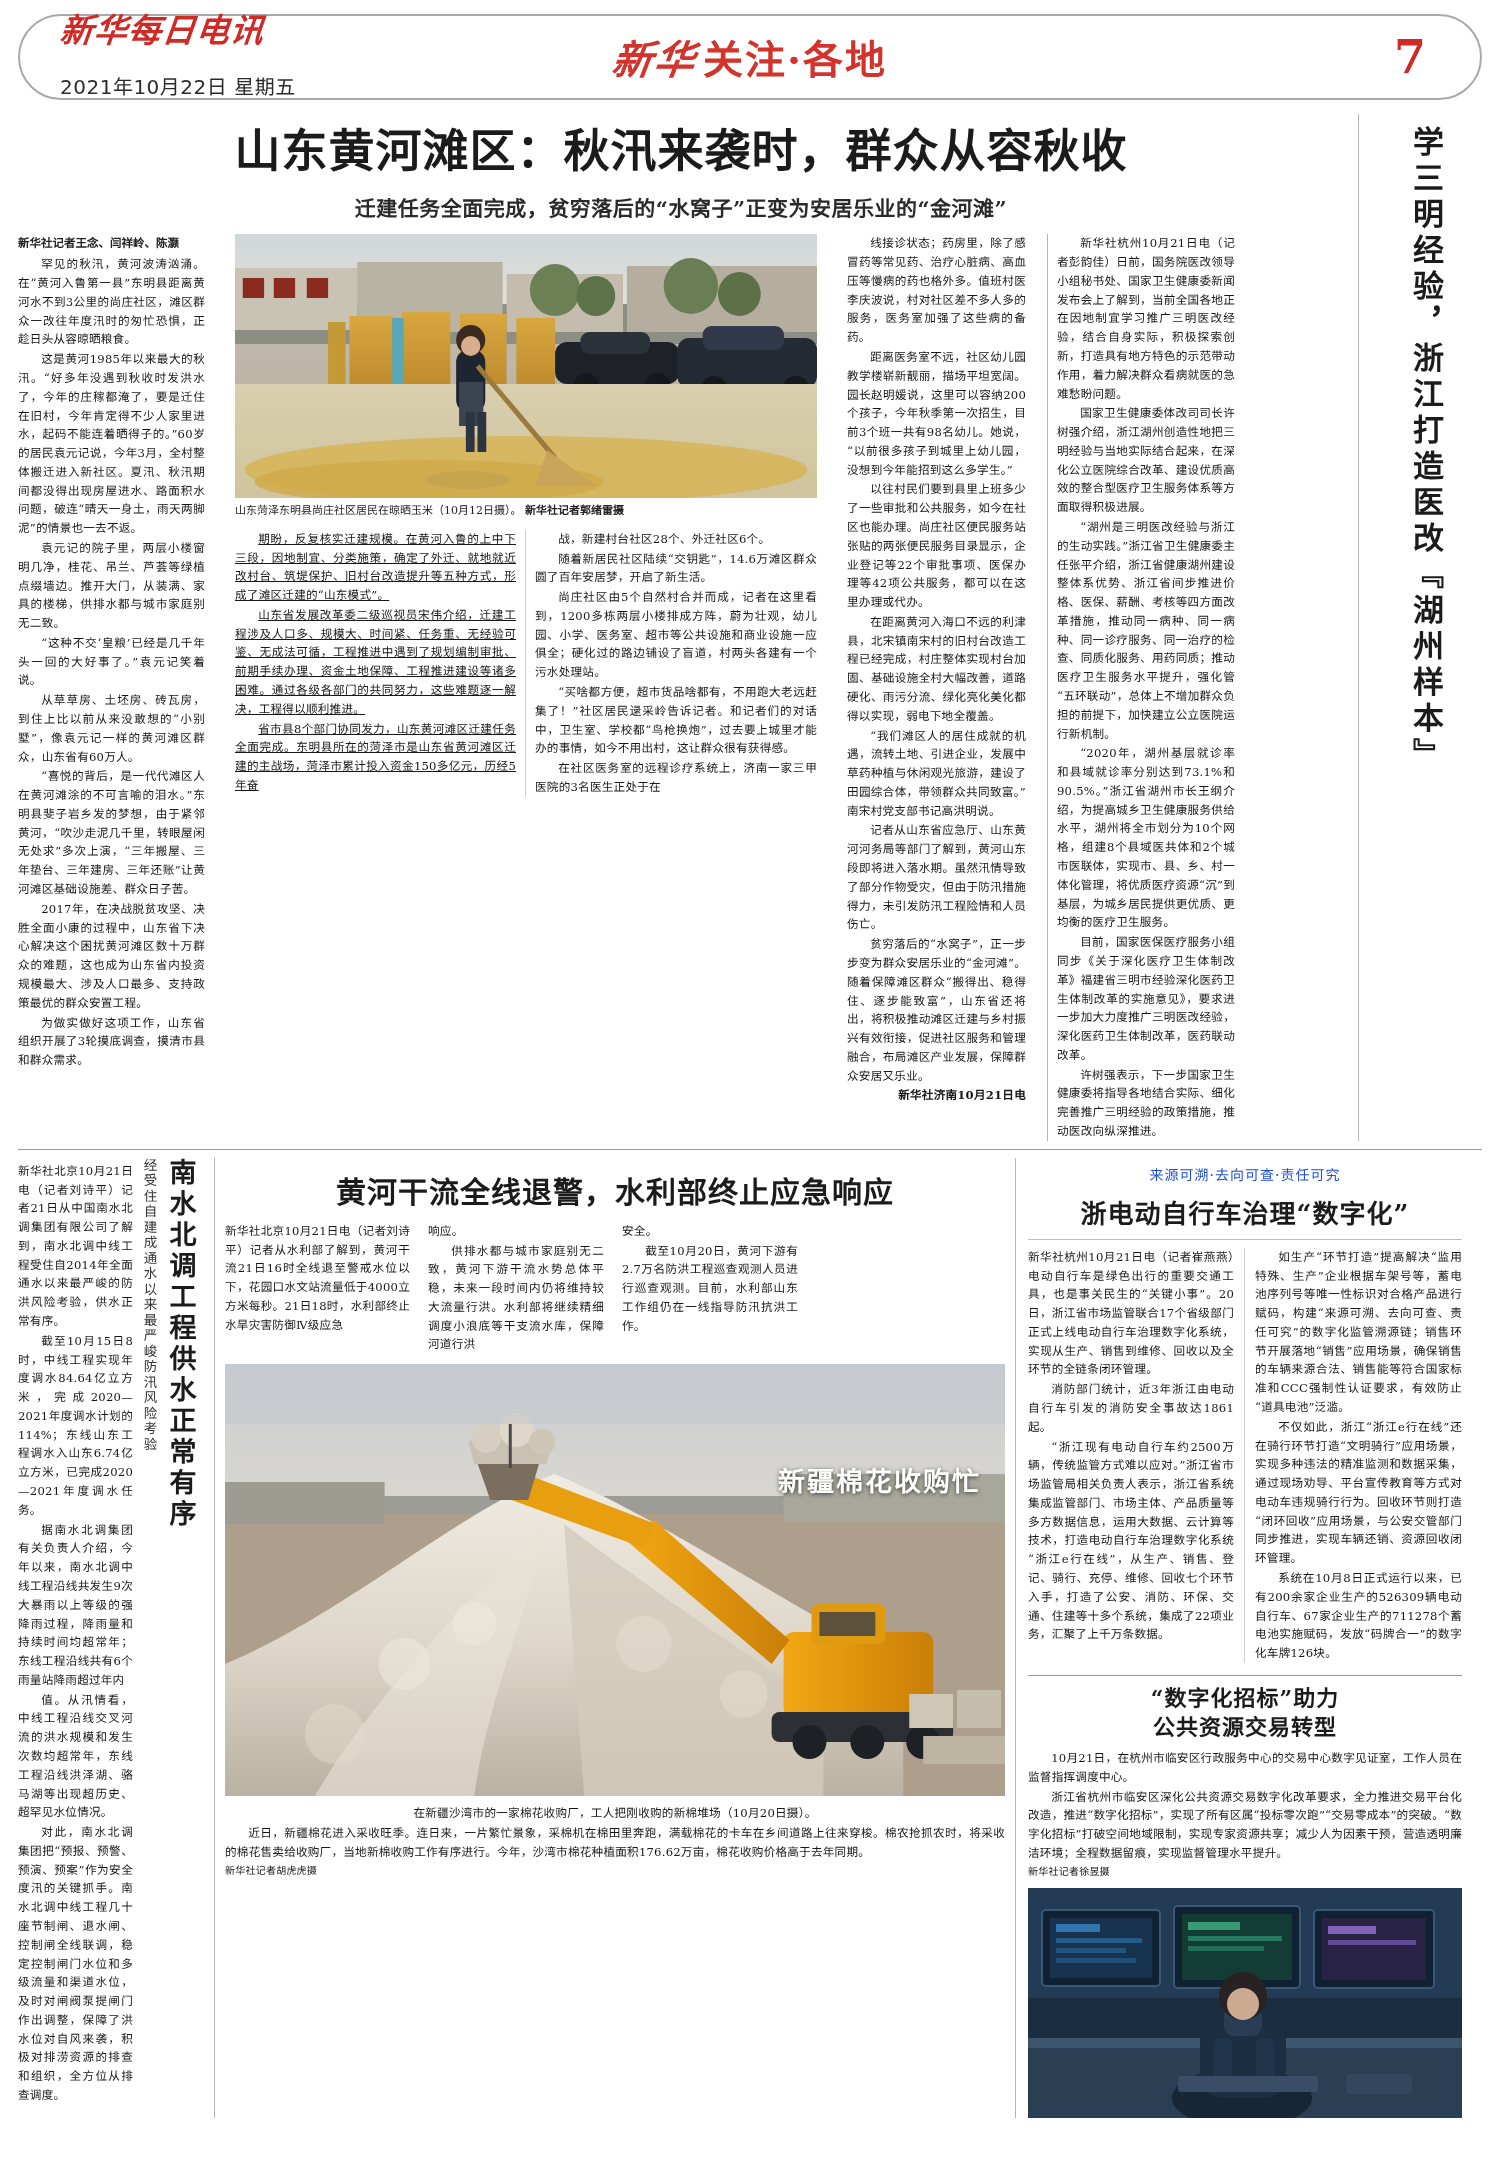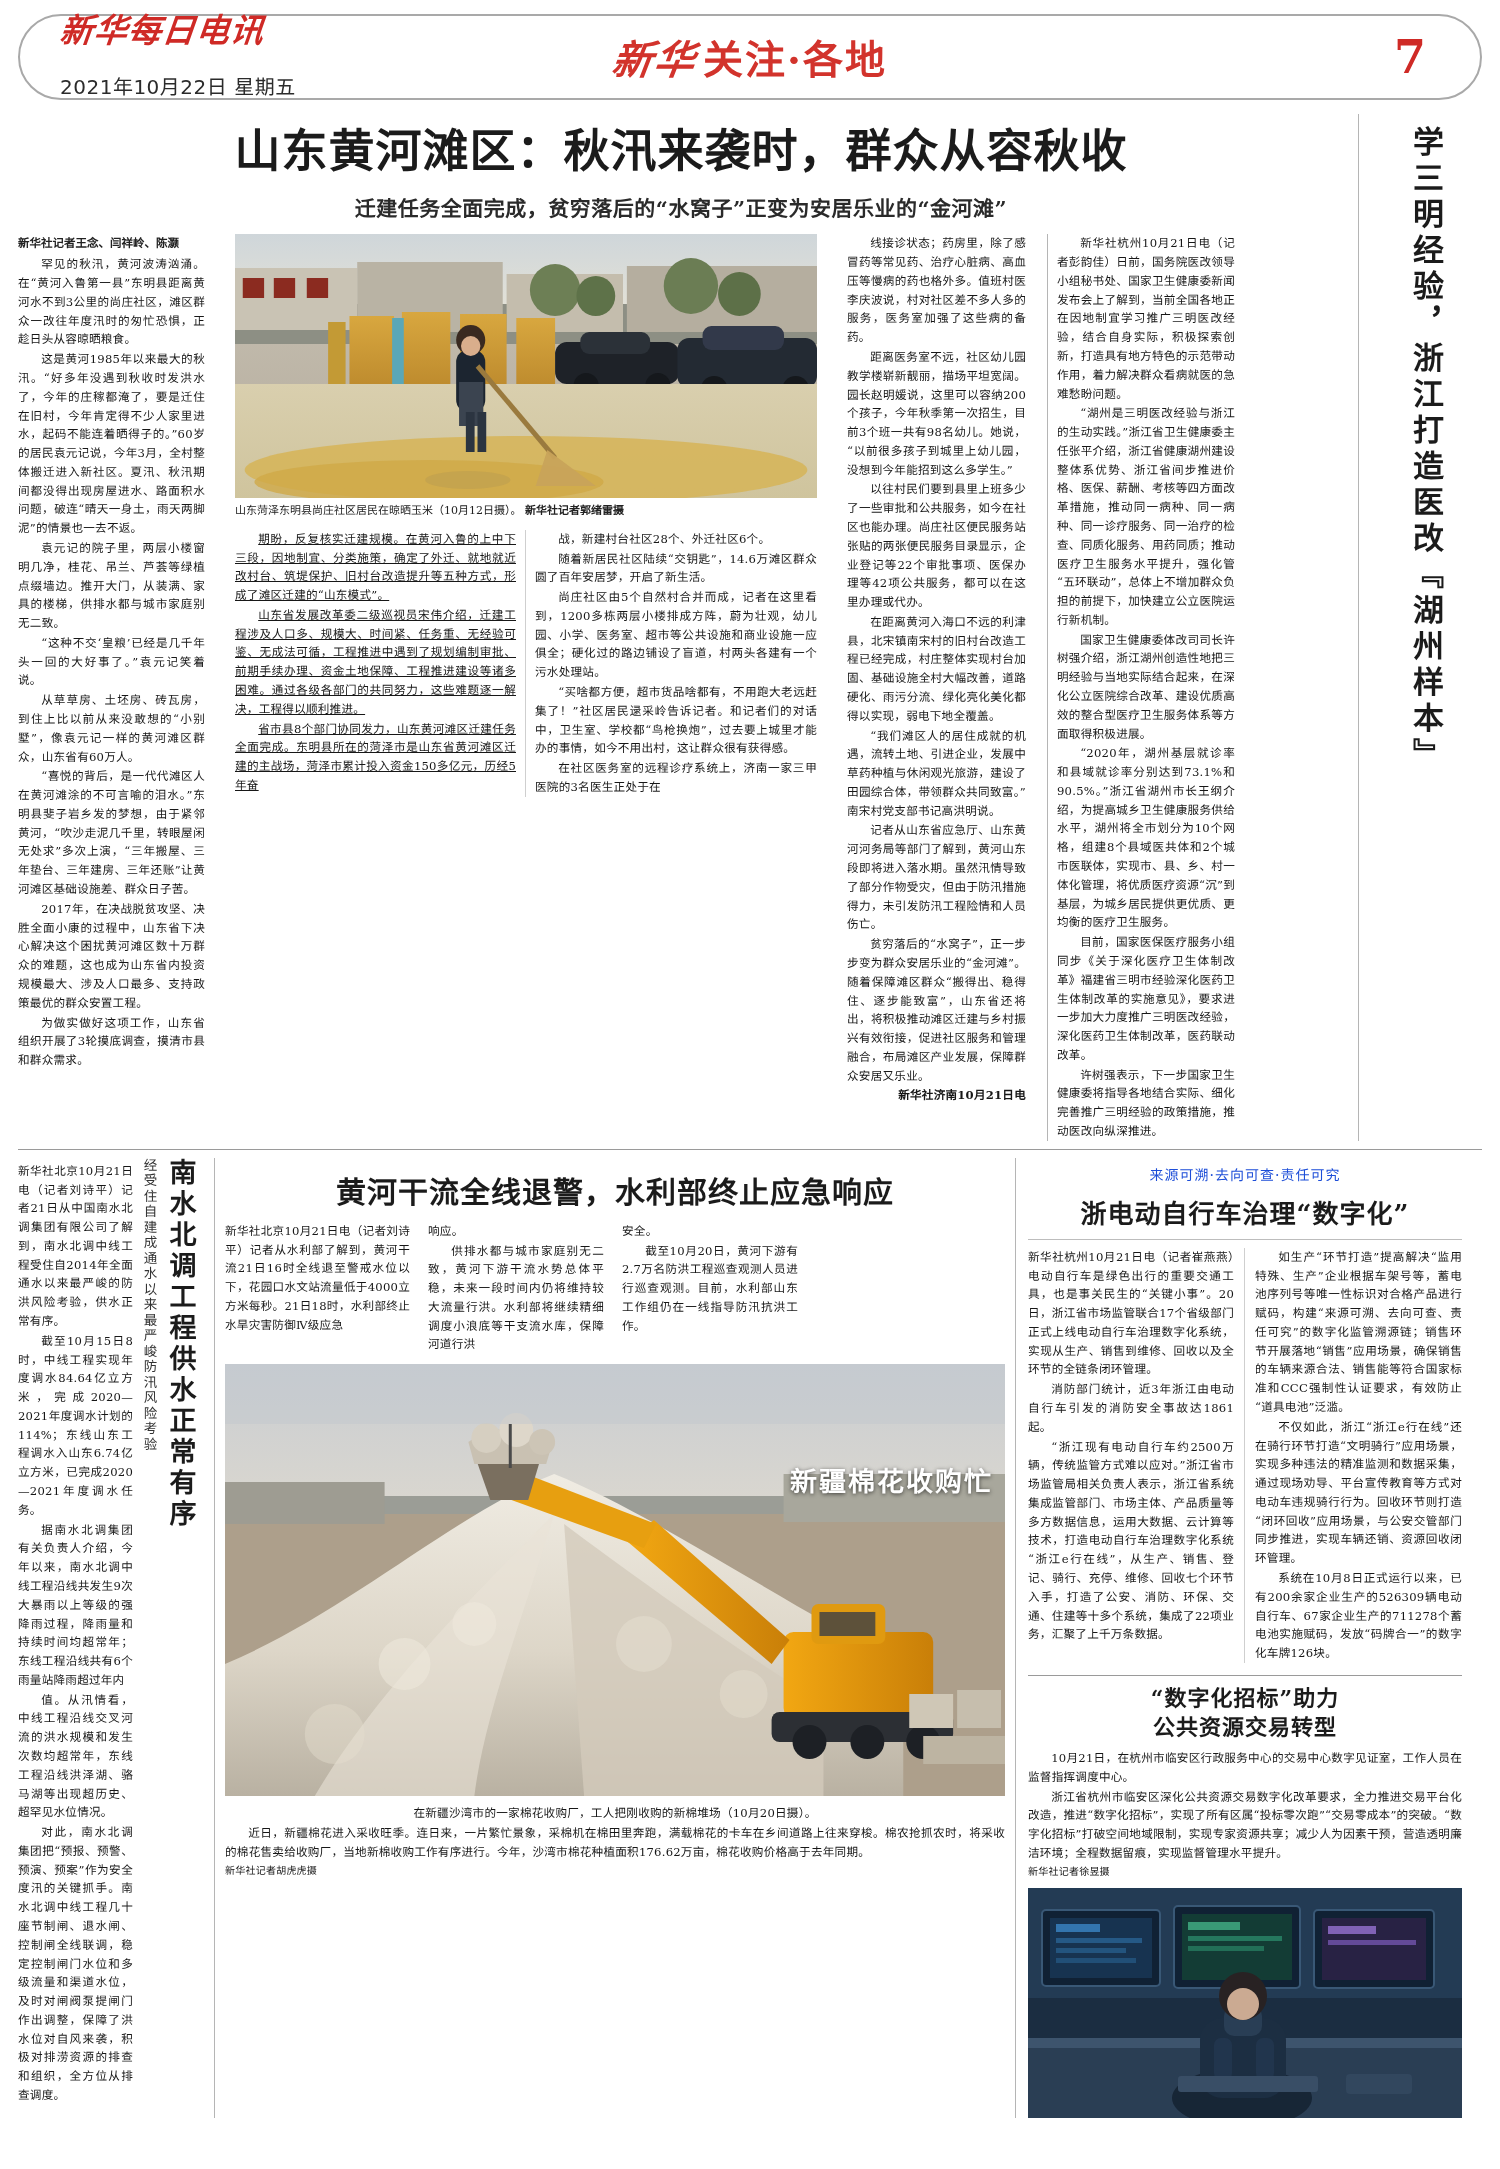--- a/index.html
+++ b/index.html
@@ -296,22 +296,22 @@
               <p>“我们滩区人的居住成就的机遇，流转土地、引进企业，发展中草药种植与休闲观光旅游，建设了田园综合体，带领群众共同致富。”南宋村党支部书记高洪明说。</p>
               <p>记者从山东省应急厅、山东黄河河务局等部门了解到，黄河山东段即将进入落水期。虽然汛情导致了部分作物受灾，但由于防汛措施得力，未引发防汛工程险情和人员伤亡。</p>
               <p>贫穷落后的“水窝子”，正一步步变为群众安居乐业的“金河滩”。随着保障滩区群众“搬得出、稳得住、逐步能致富”，山东省还将出，将积极推动滩区迁建与乡村振兴有效衔接，促进社区服务和管理融合，布局滩区产业发展，保障群众安居又乐业。</p>
               <p style="text-align:right;font-weight:bold;text-indent:0;">新华社济南10月21日电</p>
             </div>
           </div>
 
           <div class="st-col" style="width:197px;border-left:1px solid #b5b5b5;">
             <div class="coltext">
               <p>新华社杭州10月21日电（记者彭韵佳）日前，国务院医改领导小组秘书处、国家卫生健康委新闻发布会上了解到，当前全国各地正在因地制宜学习推广三明医改经验，结合自身实际，积极探索创新，打造具有地方特色的示范带动作用，着力解决群众看病就医的急难愁盼问题。</p>
+              <p>国家卫生健康委体改司司长许树强介绍，浙江湖州创造性地把三明经验与当地实际结合起来，在深化公立医院综合改革、建设优质高效的整合型医疗卫生服务体系等方面取得积极进展。</p>
               <p>“湖州是三明医改经验与浙江的生动实践。”浙江省卫生健康委主任张平介绍，浙江省健康湖州建设整体系优势、浙江省间步推进价格、医保、薪酬、考核等四方面改革措施，推动同一病种、同一病种、同一诊疗服务、同一治疗的检查、同质化服务、用药同质；推动医疗卫生服务水平提升，强化管“五环联动”，总体上不增加群众负担的前提下，加快建立公立医院运行新机制。</p>
-              <p>国家卫生健康委体改司司长许树强介绍，浙江湖州创造性地把三明经验与当地实际结合起来，在深化公立医院综合改革、建设优质高效的整合型医疗卫生服务体系等方面取得积极进展。</p>
               <p>“2020年，湖州基层就诊率和县域就诊率分别达到73.1%和90.5%。”浙江省湖州市长王纲介绍，为提高城乡卫生健康服务供给水平，湖州将全市划分为10个网格，组建8个县域医共体和2个城市医联体，实现市、县、乡、村一体化管理，将优质医疗资源“沉”到基层，为城乡居民提供更优质、更均衡的医疗卫生服务。</p>
               <p>目前，国家医保医疗服务小组同步《关于深化医疗卫生体制改革》福建省三明市经验深化医药卫生体制改革的实施意见》，要求进一步加大力度推广三明医改经验，深化医药卫生体制改革，医药联动改革。</p>
               <p>许树强表示，下一步国家卫生健康委将指导各地结合实际、细化完善推广三明经验的政策措施，推动医改向纵深推进。</p>
             </div>
           </div>
 
         </div>
       </div>
 
       <div class="top-right">
@@ -412,21 +412,21 @@
               <circle cx="318" cy="78" r="13" fill="#cdc5b6"></circle>
               <line x1="286" y1="104" x2="286" y2="60" stroke="#4a4a4a" stroke-width="3"></line>
             </g>
 
             <rect x="686" y="330" width="44" height="34" fill="#cfc7b6"></rect>
             <rect x="734" y="326" width="44" height="38" fill="#c6bead"></rect>
             <rect x="700" y="372" width="82" height="28" fill="#bdb4a2"></rect>
 
             <rect x="0" y="0" width="782" height="60" fill="#c2c7cd" opacity=".5"></rect>
           </svg>
-          <div class="overlay-title" style="right:12px;top:96px;text-align:center;">新疆棉花收购忙</div>
+          <div class="overlay-title" style="right:24px;top:96px;text-align:center;">新疆棉花收购忙</div>
         </div>
 
         <div class="coltext" style="margin-top:8px;">
           <p style="text-indent:0;text-align:center;">在新疆沙湾市的一家棉花收购厂，工人把刚收购的新棉堆场（10月20日摄）。</p>
           <p>近日，新疆棉花进入采收旺季。连日来，一片繁忙景象，采棉机在棉田里奔跑，满载棉花的卡车在乡间道路上往来穿梭。棉农抢抓农时，将采收的棉花售卖给收购厂，当地新棉收购工作有序进行。今年，沙湾市棉花种植面积176.62万亩，棉花收购价格高于去年同期。</p>
           <p class="sig" style="text-indent:0;">新华社记者胡虎虎摄</p>
         </div>
       </div>
 
       <div style="width:446px;box-sizing:border-box;padding-left:12px;">

